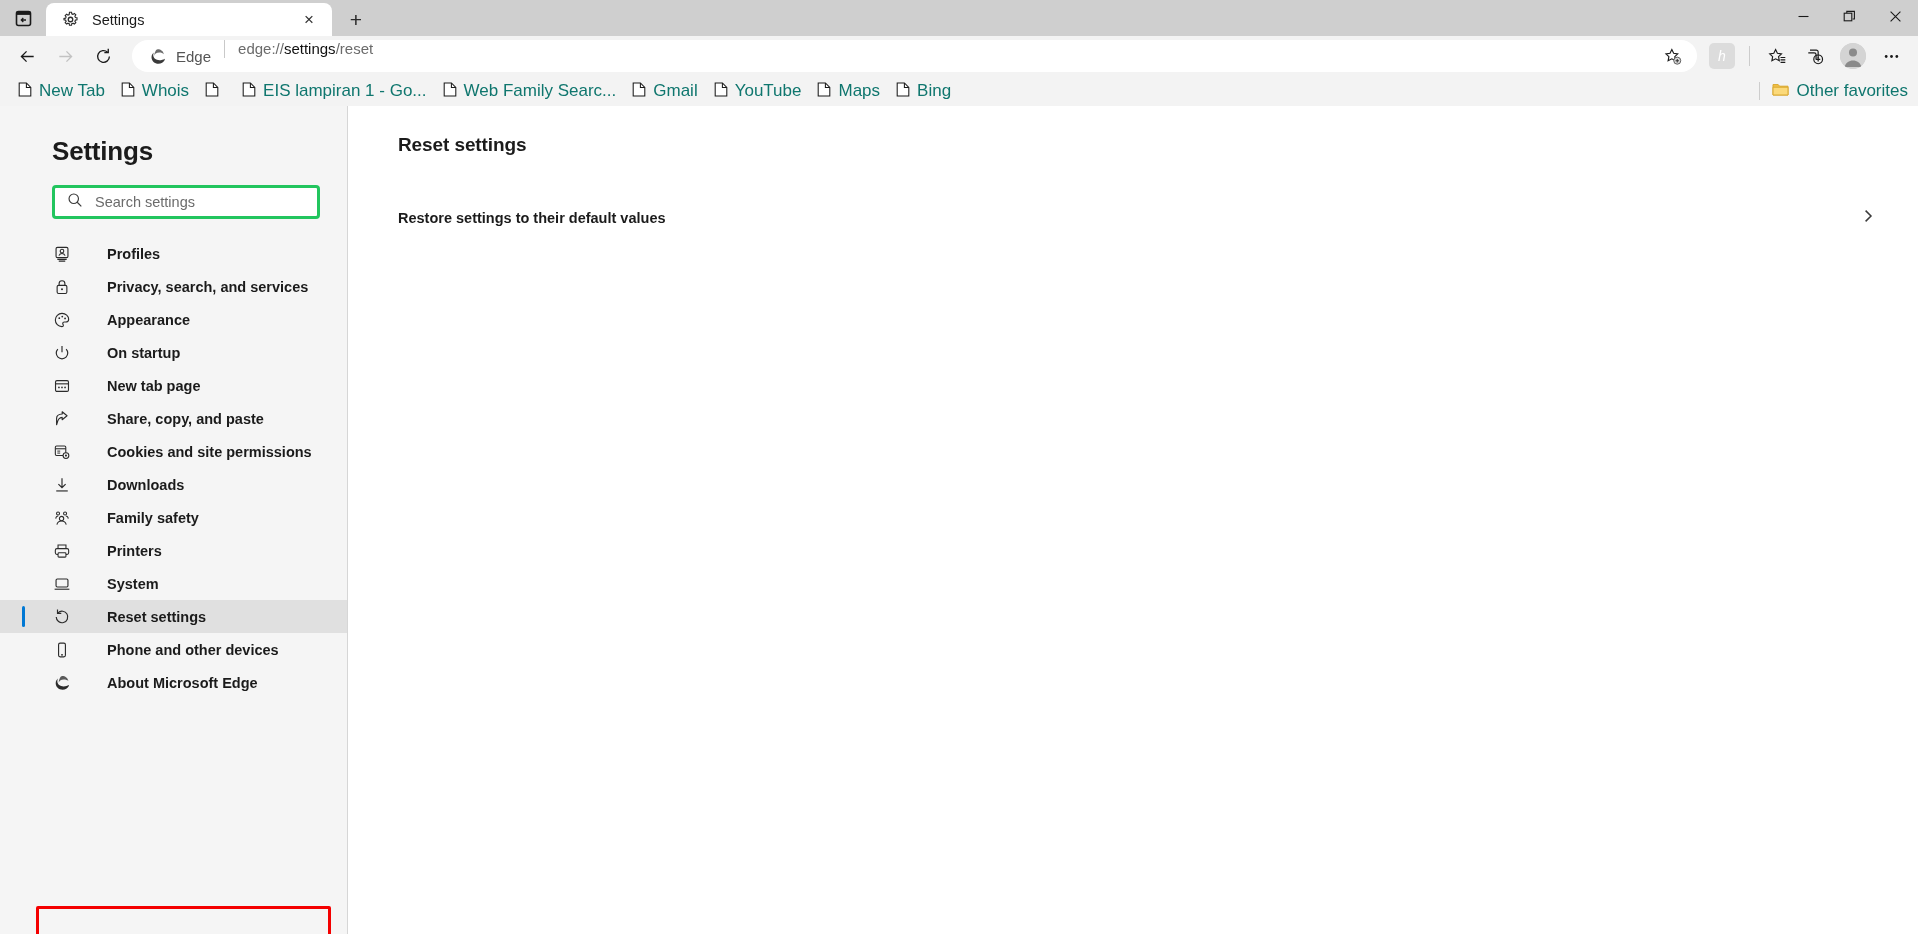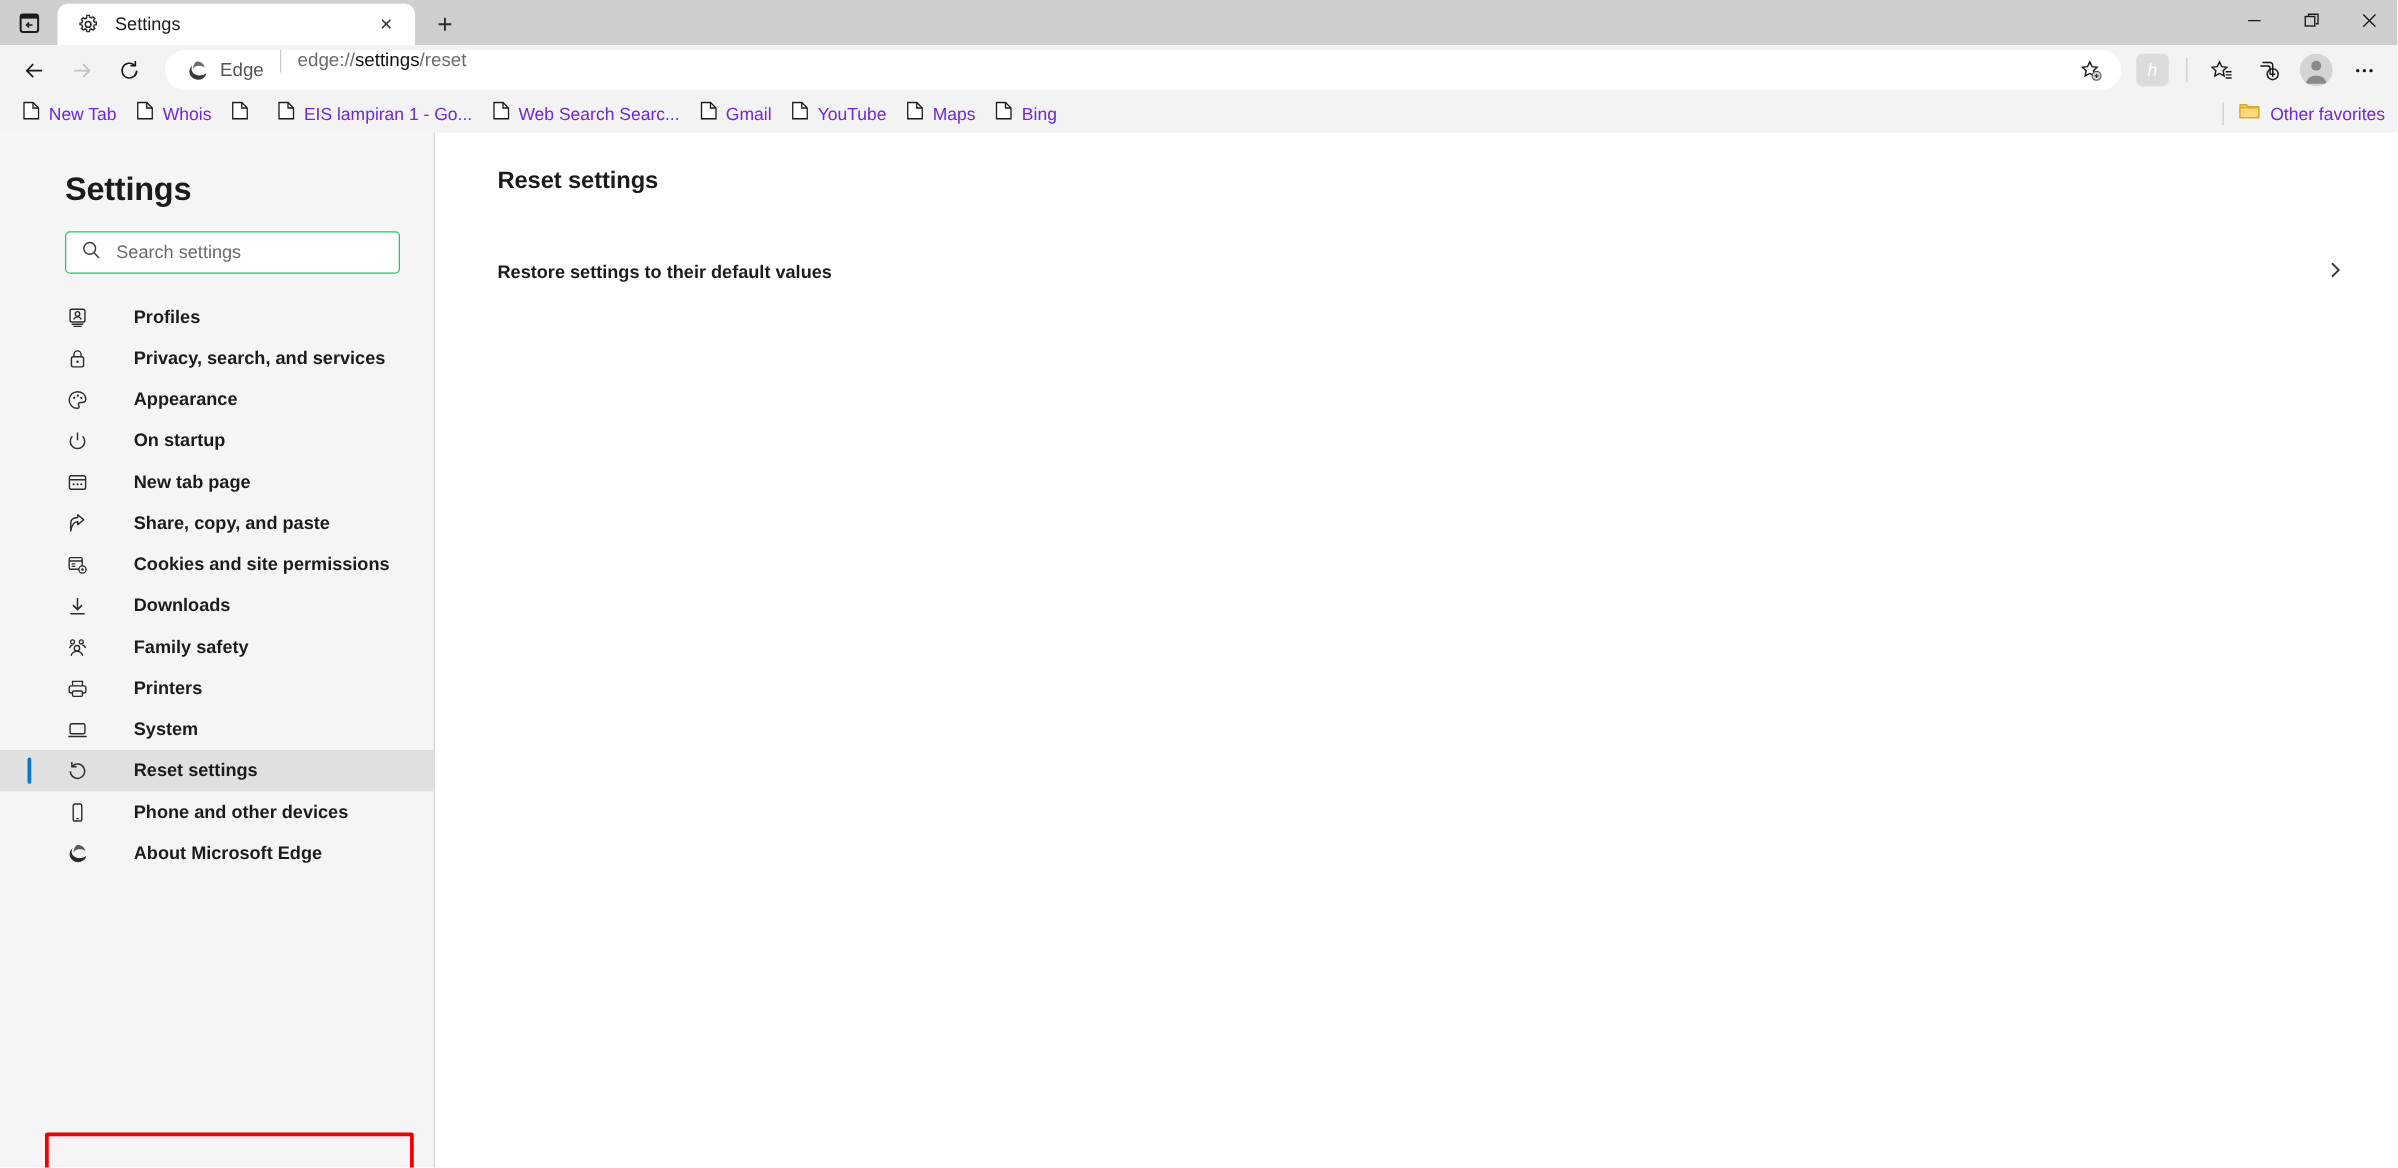--- a/index.html
+++ b/index.html
@@ -78,39 +78,39 @@
   
   .bookmarks {
     height: 30px; background: #f3f3f3;
     display: flex; align-items: center; padding: 0 10px;
     position: relative;
   }
   .bm {
     display:flex; align-items:center; gap:7px;
     padding: 3px 8px; border-radius: 4px; flex:none;
   }
-  .bm-label { font-size: 14px; color: #6d28d9; white-space: nowrap; }
+  .bm-label { font-size: 17px; color: #0f766e; white-space: nowrap; }
   .bm-right { position:absolute; right: 10px; display:flex; align-items:center; }
   .bm-divider { width:1px; height:18px; background:#cdcdcd; margin-right:12px; }
 
   
   .page { display:flex; height: 828px; background:#ffffff; }
 
   .sidebar {
     width: 348px; flex:none; background:#f5f5f5;
     border-right: 1px solid #d6d6d6;
     padding-top: 22px; position: relative;
   }
   .settings-title {
     font-size: 26px; font-weight: bold; color:#1b1b1b;
     margin: 8px 0 18px 52px; letter-spacing: -0.2px;
   }
   .searchbox {
     height: 34px; margin: 0 27px 0 52px; background:#ffffff;
-    border: 1px solid #22c55e; border-radius: 4px;
+    border: 3px solid #22c55e; border-radius: 4px;
     display:flex; align-items:center; padding: 0 12px; gap: 12px;
   }
   .search-ph { font-size: 14.5px; color:#6b6b6b; }
 
   .navlist { margin-top: 18px; }
   .navitem {
     height: 33px; display:flex; align-items:center;
     padding-left: 52px; gap: 36px; position: relative; font-weight: bold;
   }
   .navitem.selected { background:#e0e0e0; }
@@ -292,21 +292,21 @@
           <path d="M8.4 1v4.4h4.4" fill="none" stroke="#1a1a1a" stroke-width="1.05"></path>
         </svg></span>
     <span class="bm-label">EIS lampiran 1 - Go...</span>
   </div>
 
   <div class="bm">
     <span><svg width="14" height="15" viewBox="0 0 14 15">
           <path d="M1.2 1h7.2l4.4 4.4V14H1.2z" fill="#fff" stroke="#1a1a1a" stroke-width="1.05"></path>
           <path d="M8.4 1v4.4h4.4" fill="none" stroke="#1a1a1a" stroke-width="1.05"></path>
         </svg></span>
-    <span class="bm-label">Web Search Searc...</span>
+    <span class="bm-label">Web Family Searc...</span>
   </div>
 
   <div class="bm">
     <span><svg width="14" height="15" viewBox="0 0 14 15">
           <path d="M1.2 1h7.2l4.4 4.4V14H1.2z" fill="#fff" stroke="#1a1a1a" stroke-width="1.05"></path>
           <path d="M8.4 1v4.4h4.4" fill="none" stroke="#1a1a1a" stroke-width="1.05"></path>
         </svg></span>
     <span class="bm-label">Gmail</span>
   </div>
 

